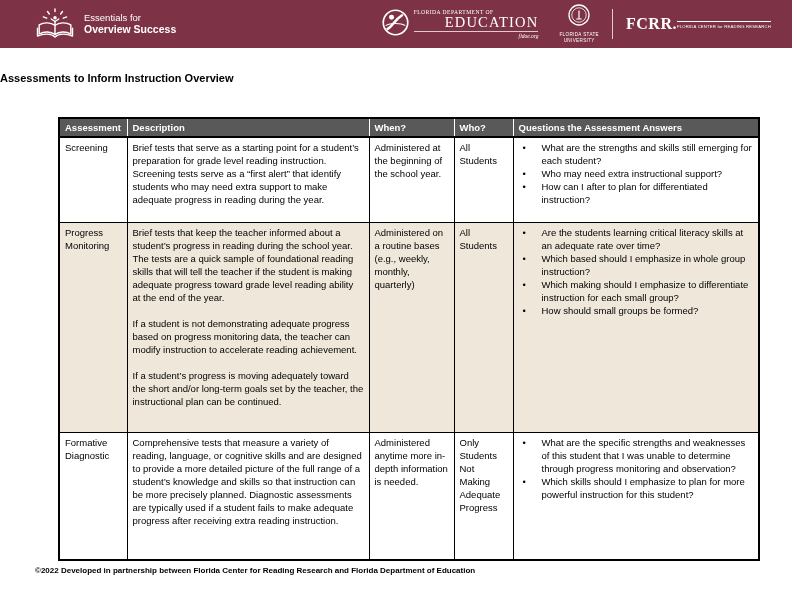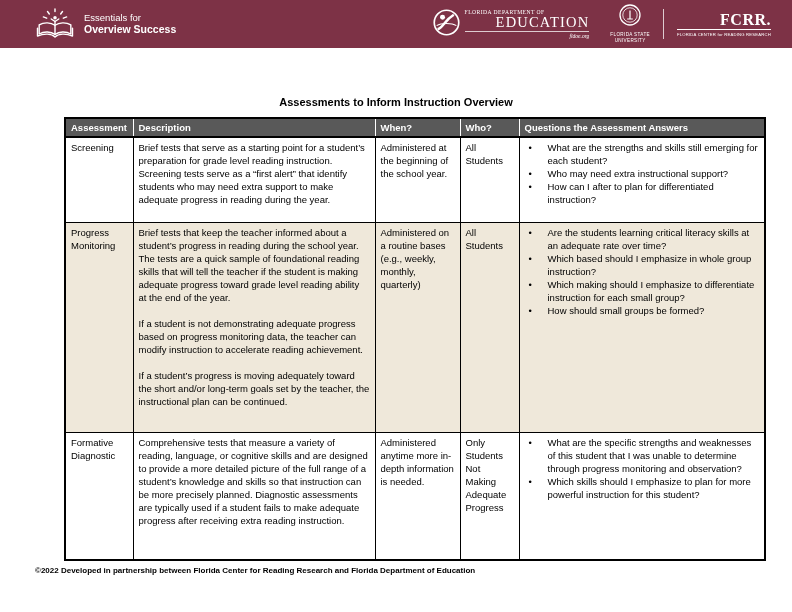--- a/index.html
+++ b/index.html
@@ -27,29 +27,29 @@
   .brand-line2{font-size:10.5px;font-weight:bold;}
   .brand-right{display:flex;align-items:center;gap:13px;}
   .fdoe{display:flex;align-items:center;gap:5px;}
   .fdoe-text{font-family:"Liberation Serif",serif;}
   .fdoe-top{font-size:5.6px;letter-spacing:.45px;white-space:nowrap;}
   .fdoe-main{font-size:14.5px;letter-spacing:1.2px;line-height:1.05;margin-left:31px;}
   .fdoe-tag{font-size:5.5px;font-style:italic;text-align:right;border-top:1px solid rgba(255,255,255,.75);padding-top:1px;}
   .fsu{display:flex;flex-direction:column;align-items:center;gap:2px;margin-left:8px;}
   .fsu-text{font-size:4.6px;text-align:center;line-height:1.35;letter-spacing:.35px;white-space:nowrap;}
   .vdivider{width:1px;height:30px;background:rgba(255,255,255,.75);}
-  .fcrr{display:flex;flex-direction:column;align-items:flex-end;}
+  .fcrr{display:flex;flex-direction:row;align-items:center;}
   .fcrr-word{font-family:"Liberation Serif",serif;font-weight:bold;font-size:16px;line-height:1;letter-spacing:.5px;}
   .fcrr-sub{font-size:4.2px;letter-spacing:.2px;border-top:1px solid #fff;margin-top:1.5px;padding-top:1.5px;white-space:nowrap;}
   
-  .title{position:absolute;top:96px;left:0;width:792px;text-align:center;
+  .title{position:absolute;top:72px;left:0;width:792px;
     font-size:11px;font-weight:bold;margin:0;}
   
   .assess-table{
-    position:absolute;top:117px;left:64px;width:700px;
+    position:absolute;top:117px;left:58px;width:700px;
     border-collapse:collapse;table-layout:fixed;
     font-size:9.5px;line-height:13px;border:2px solid var(--border);
   }
   .assess-table th{
     background:var(--table-header);color:#fff;font-weight:bold;text-align:left;
     padding:2px 5px;border-left:1px solid #fff;border-bottom:2px solid var(--border);
     font-size:9.5px;
   }
   .assess-table th:first-child{border-left:none;}
   .assess-table td{

